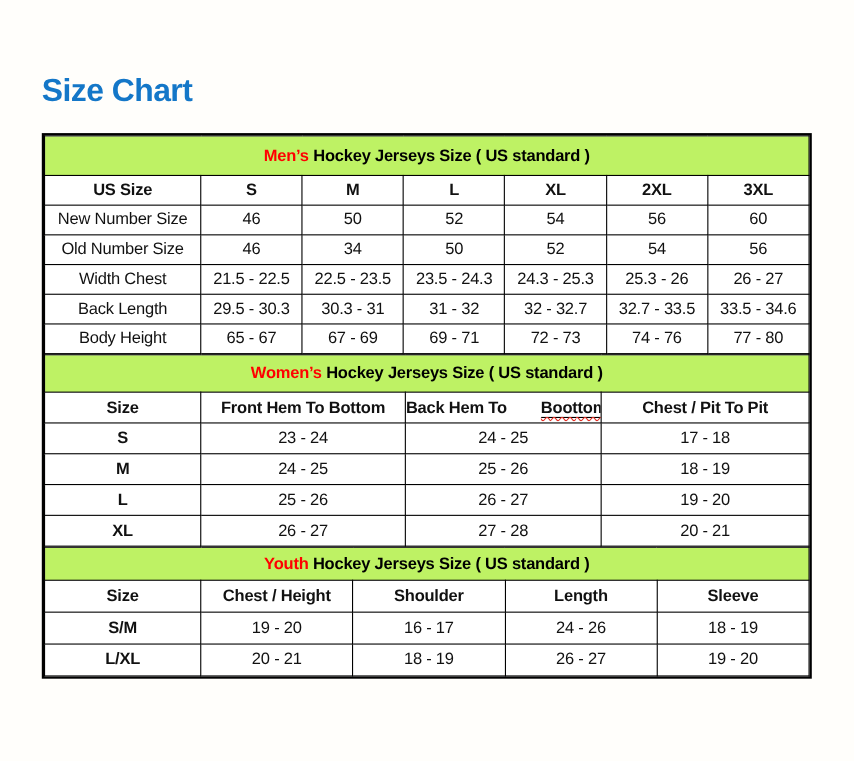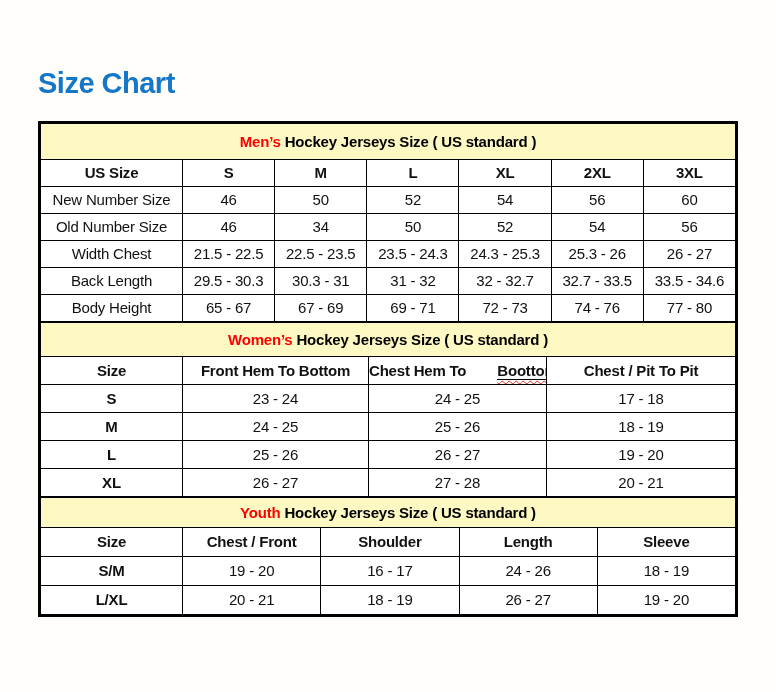--- a/index.html
+++ b/index.html
@@ -45,21 +45,21 @@
     text-align: center;
     vertical-align: middle;
     padding: 0;
     font-size: 15px;
     line-height: 1.05;
     letter-spacing: -0.2px;
     white-space: nowrap;
     overflow: hidden;
   }
   td.band-cell {
-    background: #fef9c3;
+    background: #bef264;
     font-weight: bold;
     font-size: 17px;
   }
   .band-highlight { color: #ff0000; }
   .band-rest { color: #000000; }
   td.bold { font-weight: bold; }
   tr.men-band-row   { height: 36px; }
   tr.men-row        { height: 27px; }
   tr.women-band-row { height: 34px; }
   tr.women-row      { height: 28px; }
@@ -169,21 +169,21 @@
       </colgroup>
       <tbody>
         <tr class="women-band-row">
           <td class="band-cell" colspan="4">
             <span class="band-highlight">Women’s</span><span class="band-rest"> Hockey Jerseys Size ( US standard )</span>
           </td>
         </tr>
         <tr class="women-row">
           <td class="bold">Size</td>
           <td class="bold">Front Hem To Bottom</td>
-          <td class="bold"><span>Chest Hem To </span><span class="squiggle"><span class="black-underline">Boottom</span></span></td>
+          <td class="bold"><span>Back Hem To </span><span class="squiggle"><span class="black-underline">Boottom</span></span></td>
           <td class="bold">Chest / Pit To Pit</td>
         </tr>
         <tr class="women-row">
           <td class="bold">S</td>
           <td>23 - 24</td>
           <td>24 - 25</td>
           <td>17 - 18</td>
         </tr>
         <tr class="women-row">
           <td class="bold">M</td>
@@ -215,21 +215,21 @@
           <col>
       </colgroup>
       <tbody>
         <tr class="youth-band-row">
           <td class="band-cell" colspan="5">
             <span class="band-highlight">Youth</span><span class="band-rest"> Hockey Jerseys Size ( US standard )</span>
           </td>
         </tr>
         <tr class="youth-row">
           <td class="bold">Size</td>
-          <td class="bold">Chest / Front</td>
+          <td class="bold">Chest / Height</td>
           <td class="bold">Shoulder</td>
           <td class="bold">Length</td>
           <td class="bold">Sleeve</td>
         </tr>
         <tr class="youth-row">
           <td class="bold">S/M</td>
           <td>19 - 20</td>
           <td>16 - 17</td>
           <td>24 - 26</td>
           <td>18 - 19</td>

